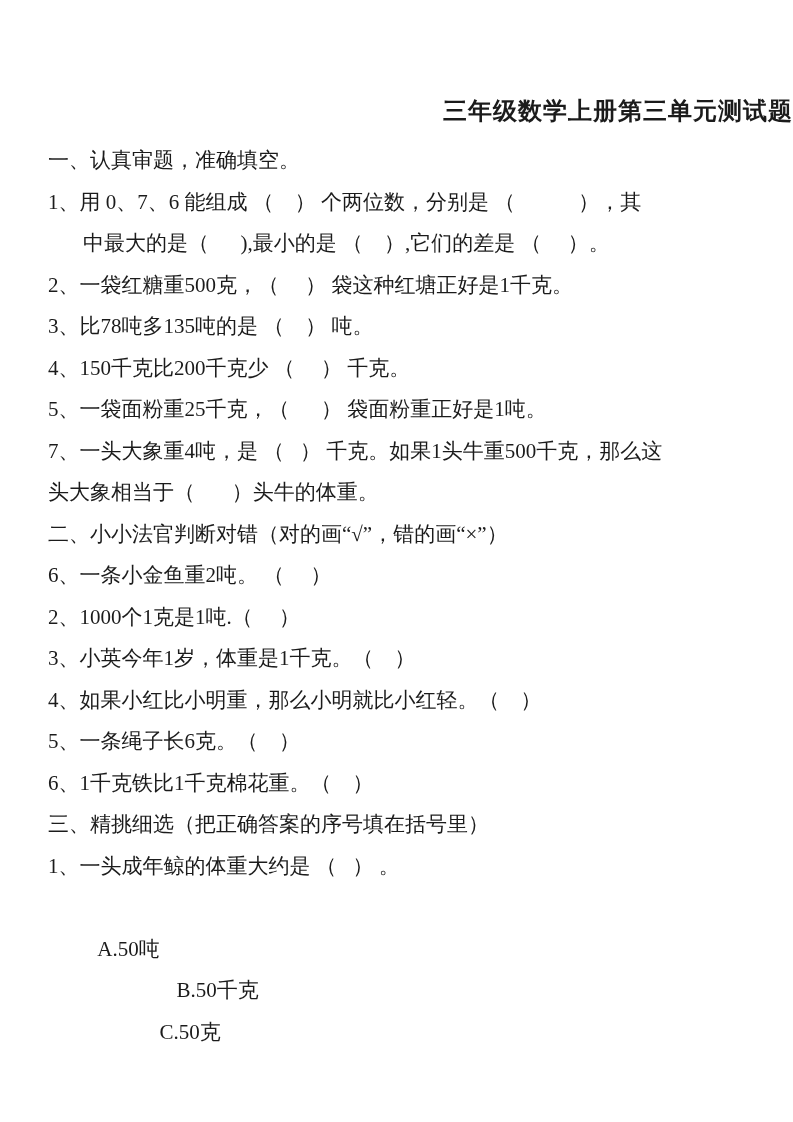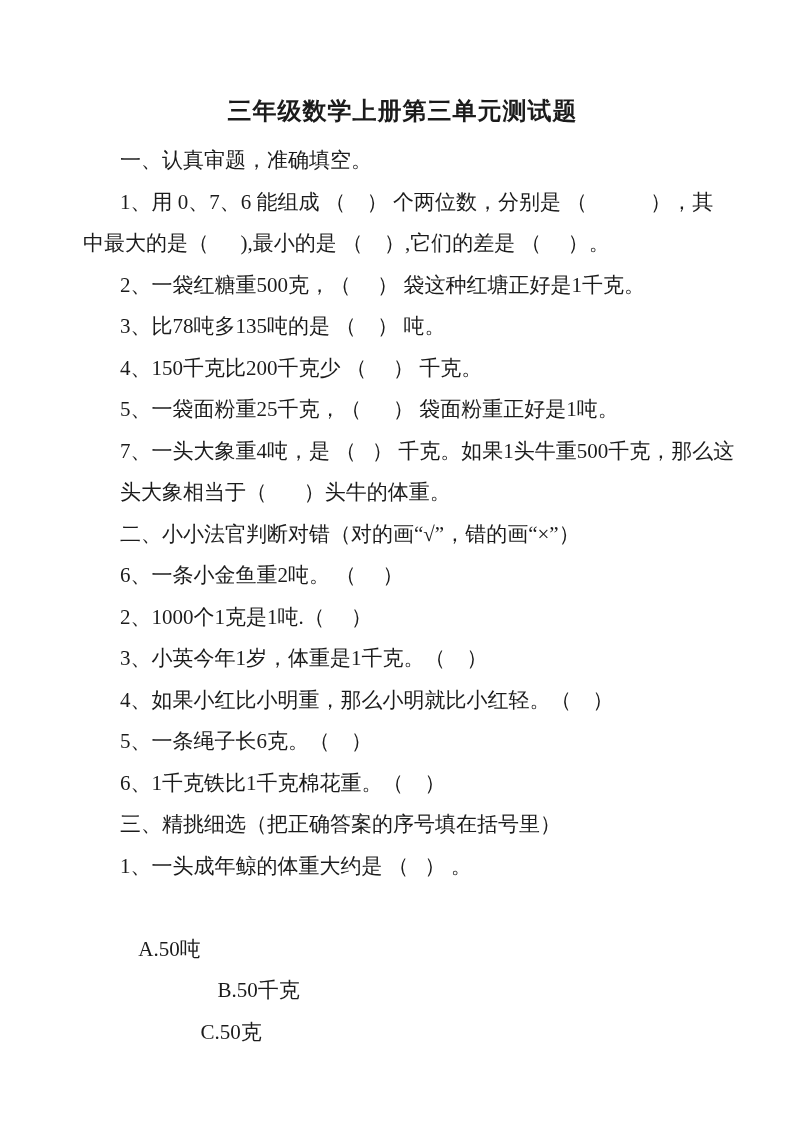--- a/index.html
+++ b/index.html
@@ -6,35 +6,35 @@
   body{
     width:793px;height:1122px;
     background:#ffffff;
     color:#1b1b1b;
     font-family:"Liberation Serif","DejaVu Serif",serif;
     overflow:hidden;
   }
   .page{width:793px;height:1122px;position:relative}
   .title{
     margin:95px 0 13px 12px;
-    text-align:center;
+    text-align:right;
     font-size:24px;
     font-weight:bold;
     line-height:32px;
     letter-spacing:1px;
   }
   .line{
     height:41.5px;
     line-height:41.5px;
     font-size:21px;
-    padding-left:120px;
+    padding-left:48px;
     white-space:pre;
   }
   .line.cont{padding-left:83px}
-  .line.options{padding-left:108px}
+  .line.options{padding-left:67px}
   .opt-b{margin-left:78px}
   .opt-c{margin-left:61px}
 </style>
 </head>
 <body>
 
 <div class="page">
 
   <h1 class="title">三年级数学上册第三单元测试题</h1>
 

